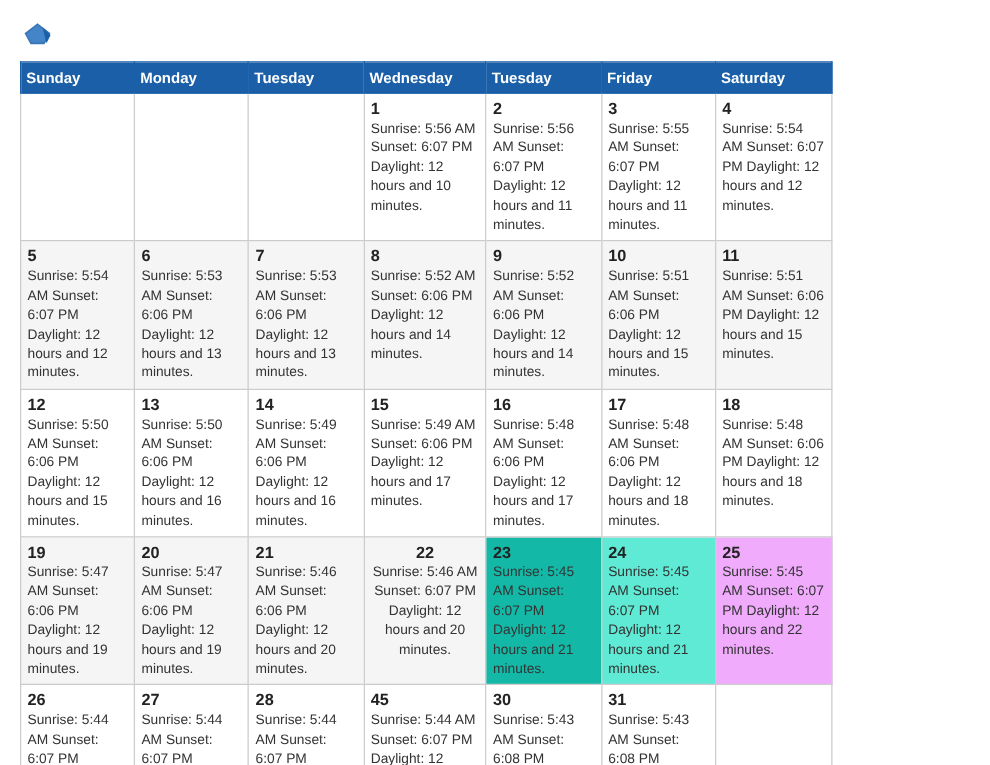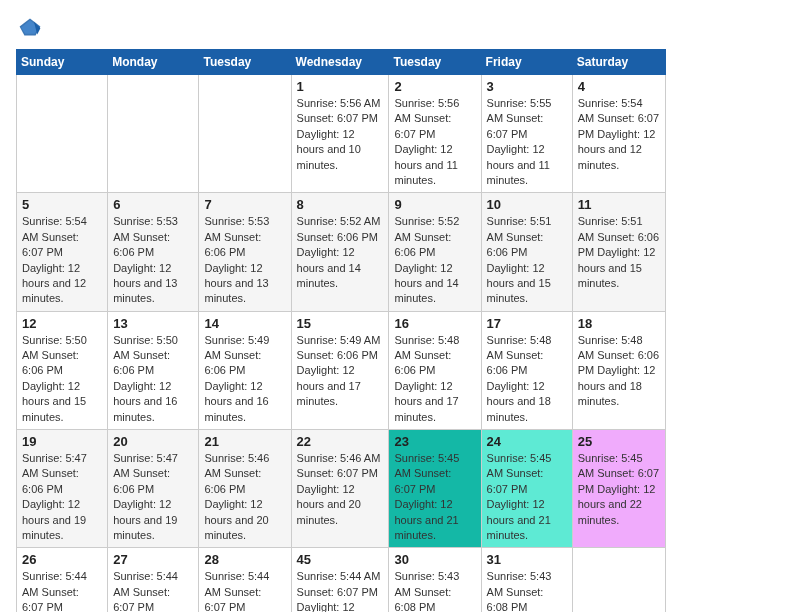--- a/index.html
+++ b/index.html
@@ -276,21 +276,21 @@
 Daylight: 12 hours
 and 19 minutes.</div>
           </td>
           <td style="background: rgb(245, 245, 245);">
             <span class="day-number">21</span>
             <div class="day-info">Sunrise: 5:46 AM
 Sunset: 6:06 PM
 Daylight: 12 hours
 and 20 minutes.</div>
           </td>
-          <td style="background: rgb(245, 245, 245);">
+          <td style="background: rgb(245, 245, 245); text-align: center;">
             <span class="day-number">22</span>
             <div class="day-info">Sunrise: 5:46 AM
 Sunset: 6:07 PM
 Daylight: 12 hours
 and 20 minutes.</div>
           </td>
           <td style="background: #14b8a6;">
             <span class="day-number">23</span>
             <div class="day-info">Sunrise: 5:45 AM
 Sunset: 6:07 PM

